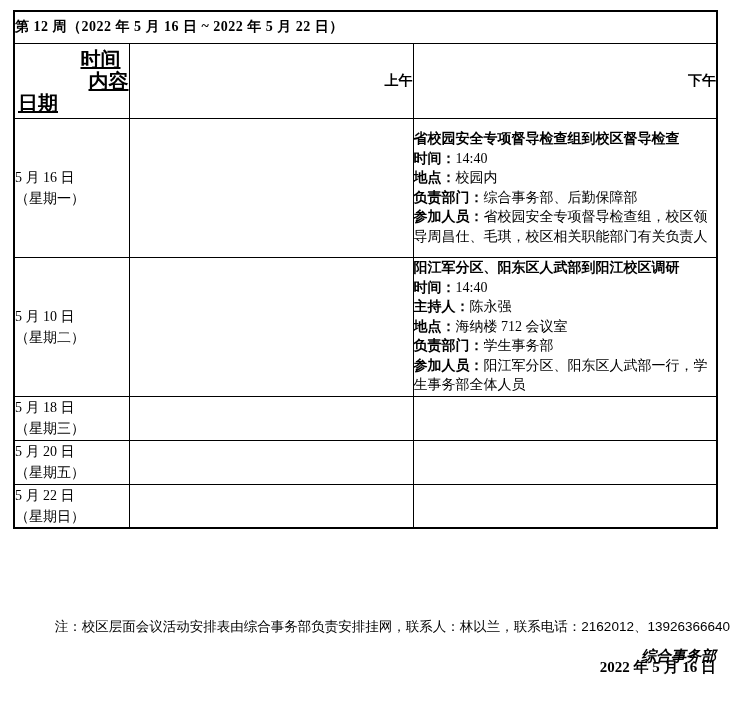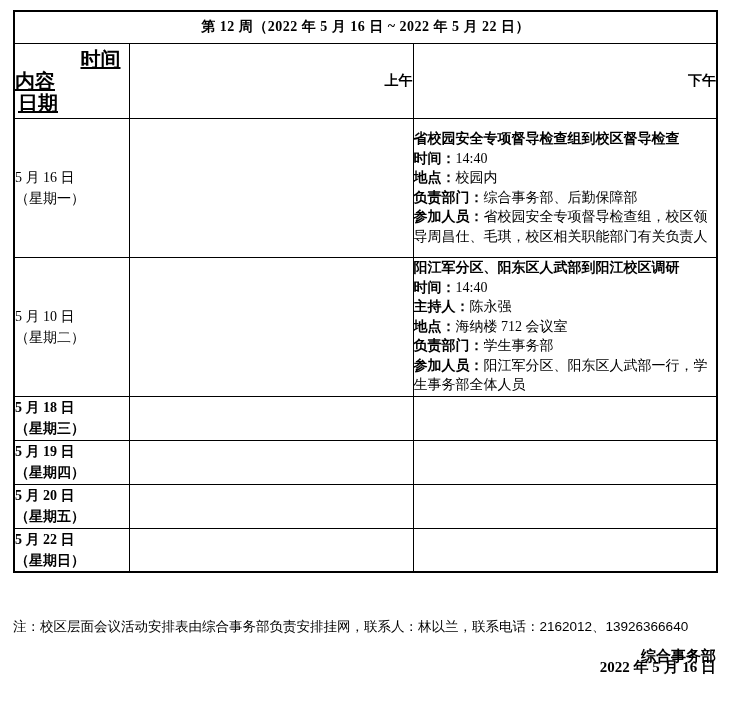--- a/index.html
+++ b/index.html
@@ -26,69 +26,71 @@
     padding: 0;
     vertical-align: middle;
     font-size: 14px;
   }
   col.c1 { width: 115px; }
   col.c2 { width: 284px; }
   col.c3 { width: 304px; }
 
   tr.title-row { height: 32px; }
   td.title-cell {
-    text-align: center;
+    text-align: left;
     font-weight: bold;
     font-size: 16px;
     letter-spacing: 0.5px;
   }
 
   tr.header-row { height: 75px; }
   td.corner-cell { vertical-align: middle; }
   .corner-line { line-height: 22px; font-weight: bold; font-size: 20px; text-decoration: underline; }
   .corner-time { text-align: right; padding-right: 8px; }
-  .corner-content { text-align: left; }
+  .corner-content { text-align: right; }
   .corner-date { text-align: left; padding-left: 3px; }
   td.col-header {
     text-align: right;
     font-weight: bold;
     font-size: 15px;
   }
 
   tr.day-row-tall { height: 139px; }
-  tr.day-row-short { height: 44px; font-weight: bold; }
+  tr.day-row-short { height: 44px; }
   td.date-cell {
     text-align: left;
     line-height: 21px;
     font-size: 14px;
   }
   td.event-cell {
     vertical-align: top;
     padding: 3px 4px 2px 7px;
     line-height: 19.5px;
   }
   .event-title { font-weight: bold; }
   .event-line .lbl { font-weight: bold; }
   .event-line .val { font-weight: normal; }
 
   .note {
     position: absolute;
-    left: 13px;
+    left: 24px;
     top: 618px;
     width: 706px;
     font-size: 13.5px;
     font-family: "Liberation Sans", "DejaVu Sans", sans-serif;
+    text-align: right;
   }
   .signature {
     position: absolute;
     right: 15px;
     top: 647px;
     font-size: 15px;
     font-weight: bold;
     text-align: center;
+    font-style: italic;
   }
   .footer-date {
     position: absolute;
     right: 15px;
     top: 658px;
     font-size: 15px;
     font-weight: bold;
     text-align: right;
   }
 </style>
@@ -152,28 +154,20 @@
 
     <tr class="day-row-short">
       <td class="date-cell">
         <div>5 月 18 日</div>
         <div>（星期三）</div>
       </td>
       <td class="morning-cell"></td>
       <td class="morning-cell"></td>
     </tr>
 
-    <tr class="day-row-short">
-      <td class="date-cell">
-        <div>5 月 19 日</div>
-        <div>（星期四）</div>
-      </td>
-      <td class="morning-cell"></td>
-      <td class="morning-cell"></td>
-    </tr>
 
     <tr class="day-row-short">
       <td class="date-cell">
         <div>5 月 20 日</div>
         <div>（星期五）</div>
       </td>
       <td class="morning-cell"></td>
       <td class="morning-cell"></td>
     </tr>
 

